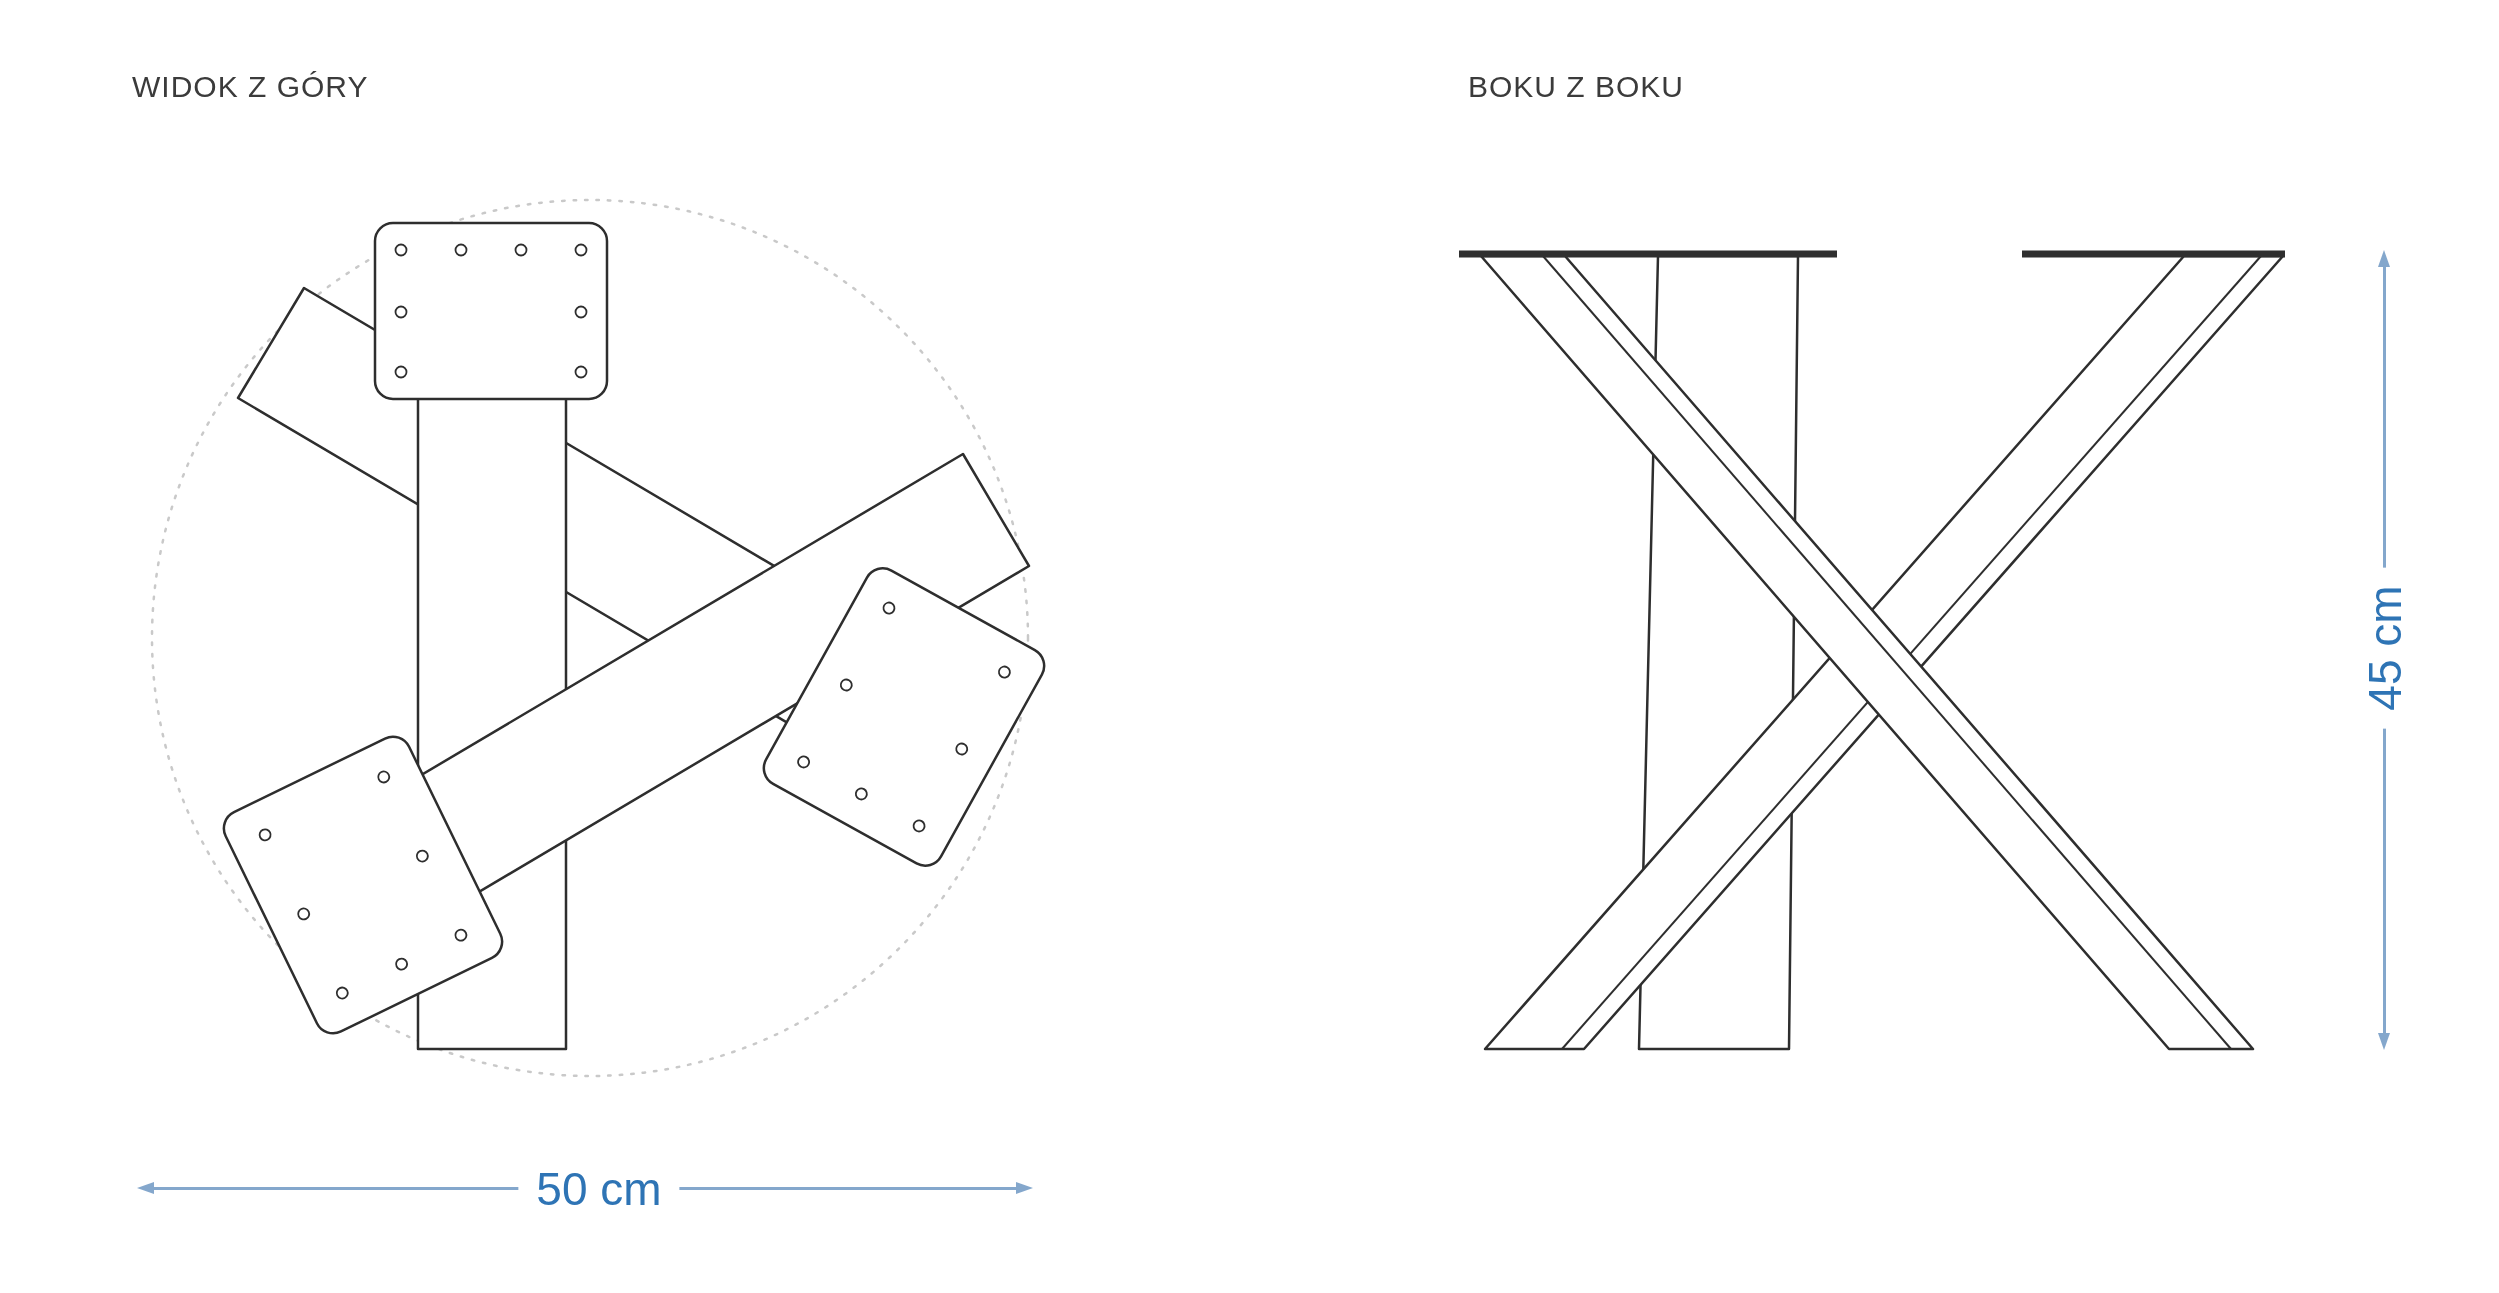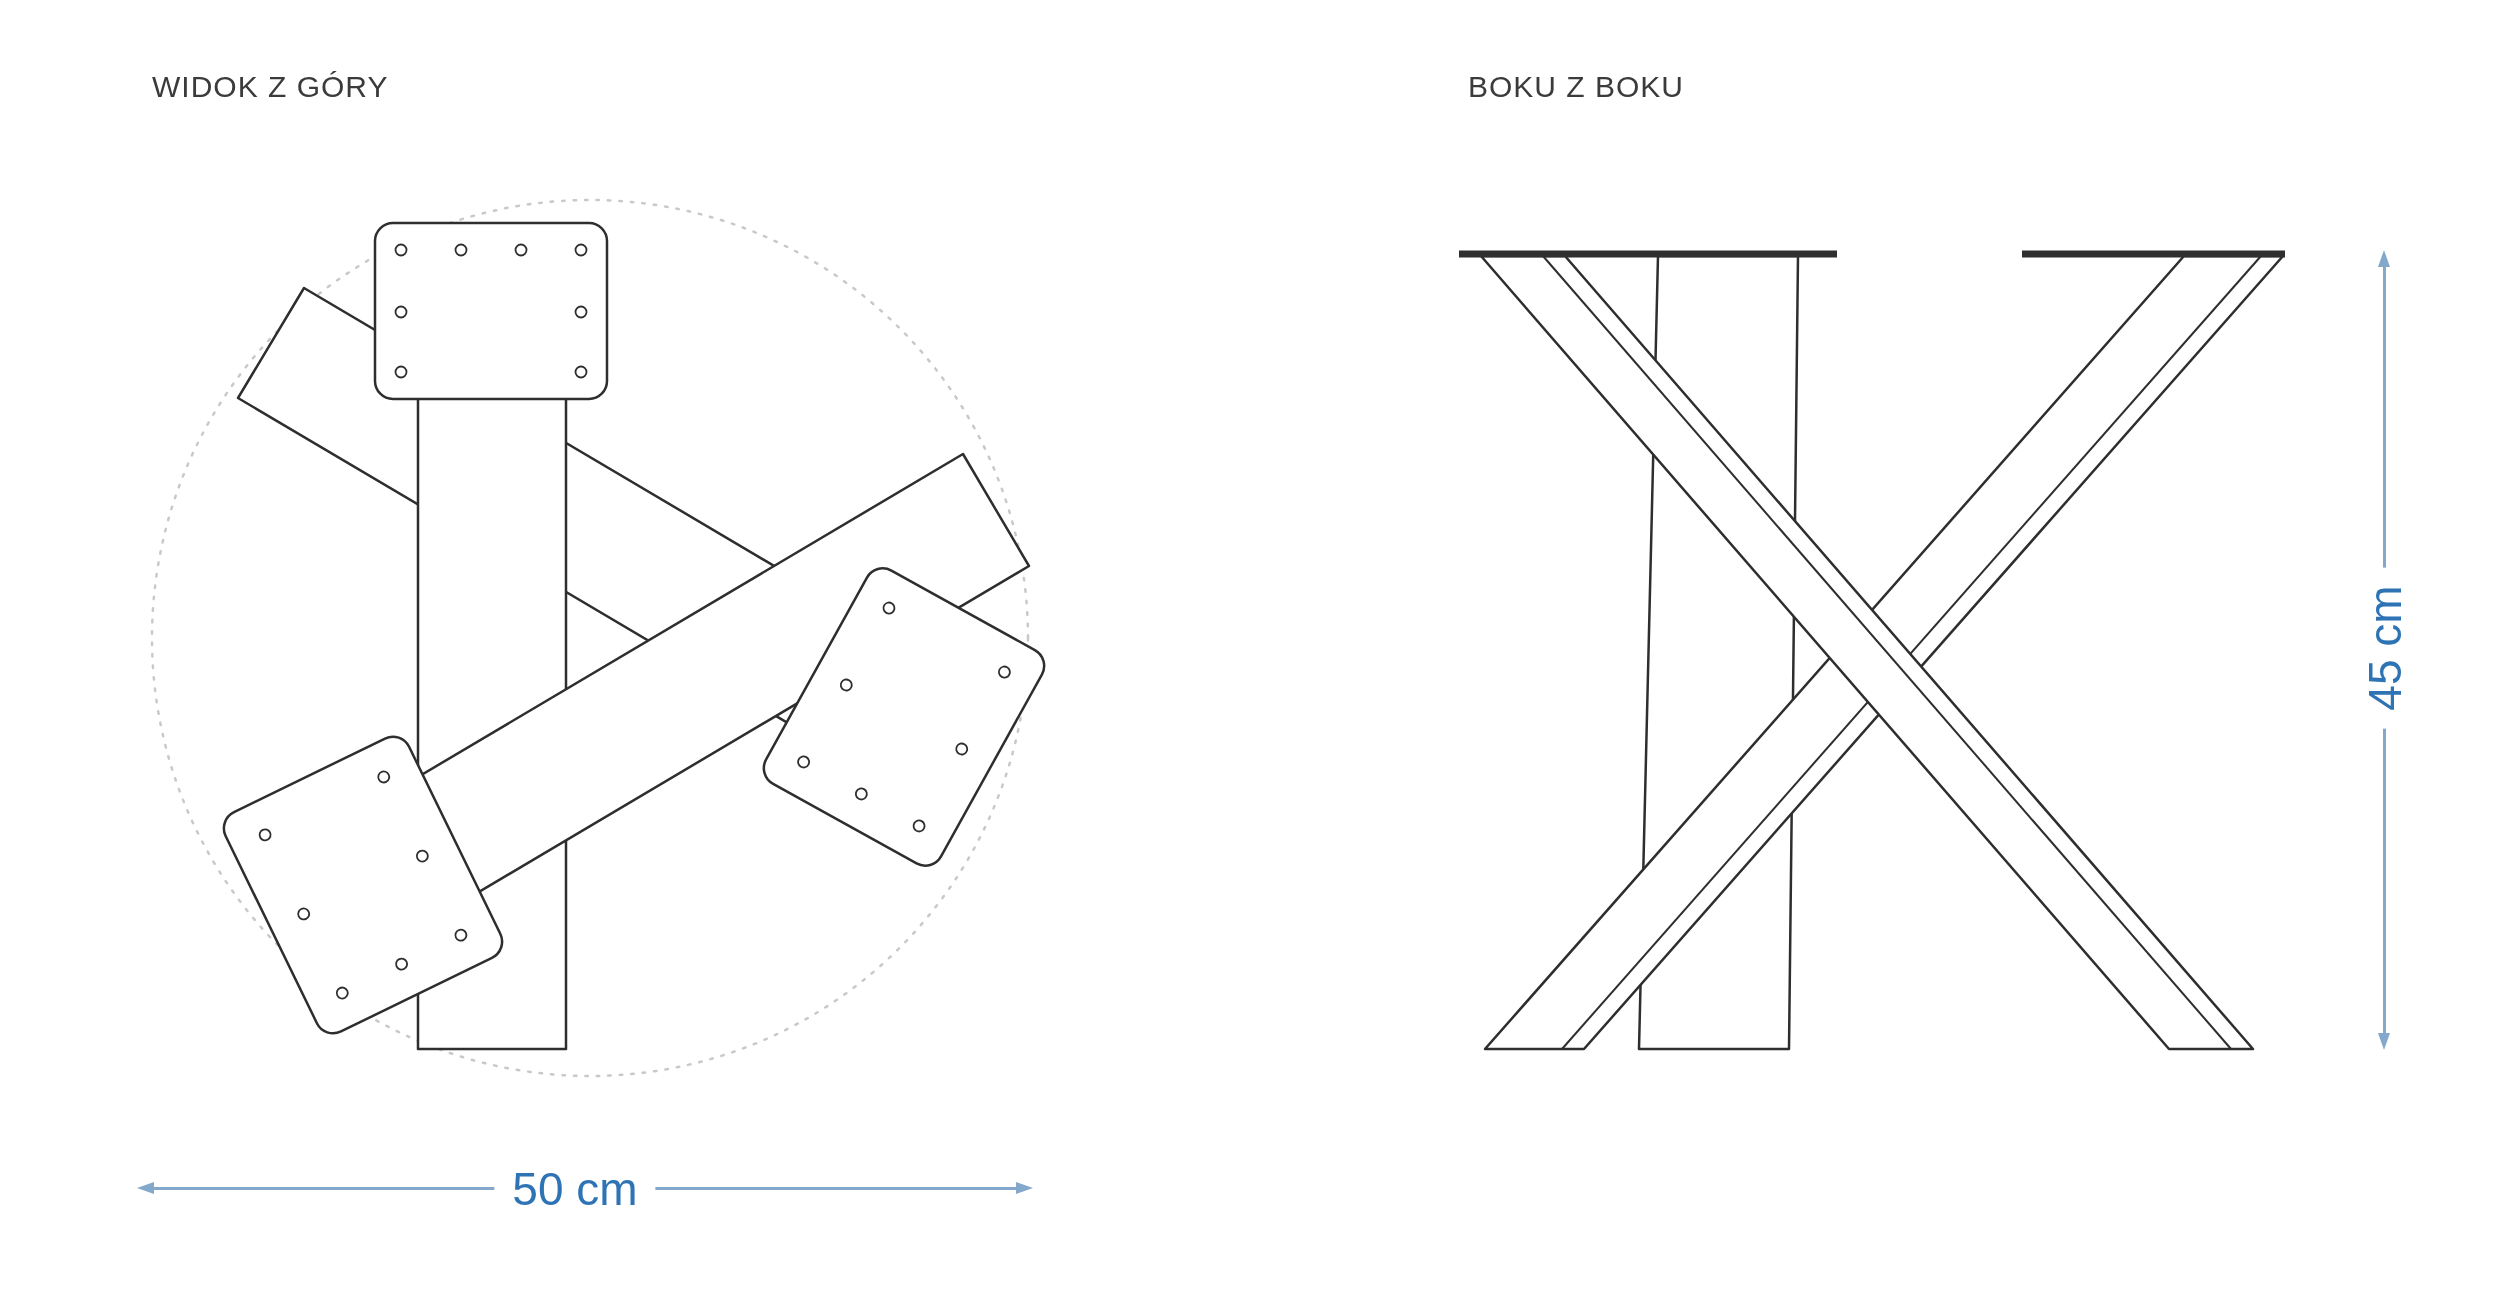--- a/index.html
+++ b/index.html
@@ -20,21 +20,21 @@
     overflow:hidden;
   }
   .panel-title{
     position:absolute;
     font-size:30px;
     font-weight:400;
     letter-spacing:1px;
     color:var(--title-text,#3b3b3b);
     white-space:nowrap;
   }
-  #top-view-title{left:152px;top:70px;}
+  #top-view-title{left:132px;top:70px;}
   #side-view-title{left:1468px;top:70px;}
 
   svg{position:absolute;display:block;}
   #top-view-svg{left:130px;top:170px;}
   #side-view-svg{left:1430px;top:170px;}
 
   .outline{
     fill:#ffffff;
     stroke:var(--drawing-outline,#2e2e2e);
     stroke-width:2.5;
@@ -93,21 +93,21 @@
   }
   .dim-label{
     position:absolute;
     font-size:46px;
     color:var(--dimension-text,#2e74b5);
     background:var(--background,#fff);
     padding:0 18px;
     white-space:nowrap;
   }
   #dim-label-width{
-    left:575px;top:1189px;
+    left:599px;top:1189px;
     transform:translate(-50%,-50%);
   }
   #dim-label-height{
     left:2385px;top:648px;
     transform:translate(-50%,-50%) rotate(-90deg);
   }
 </style>
 </head>
 <body>
 

